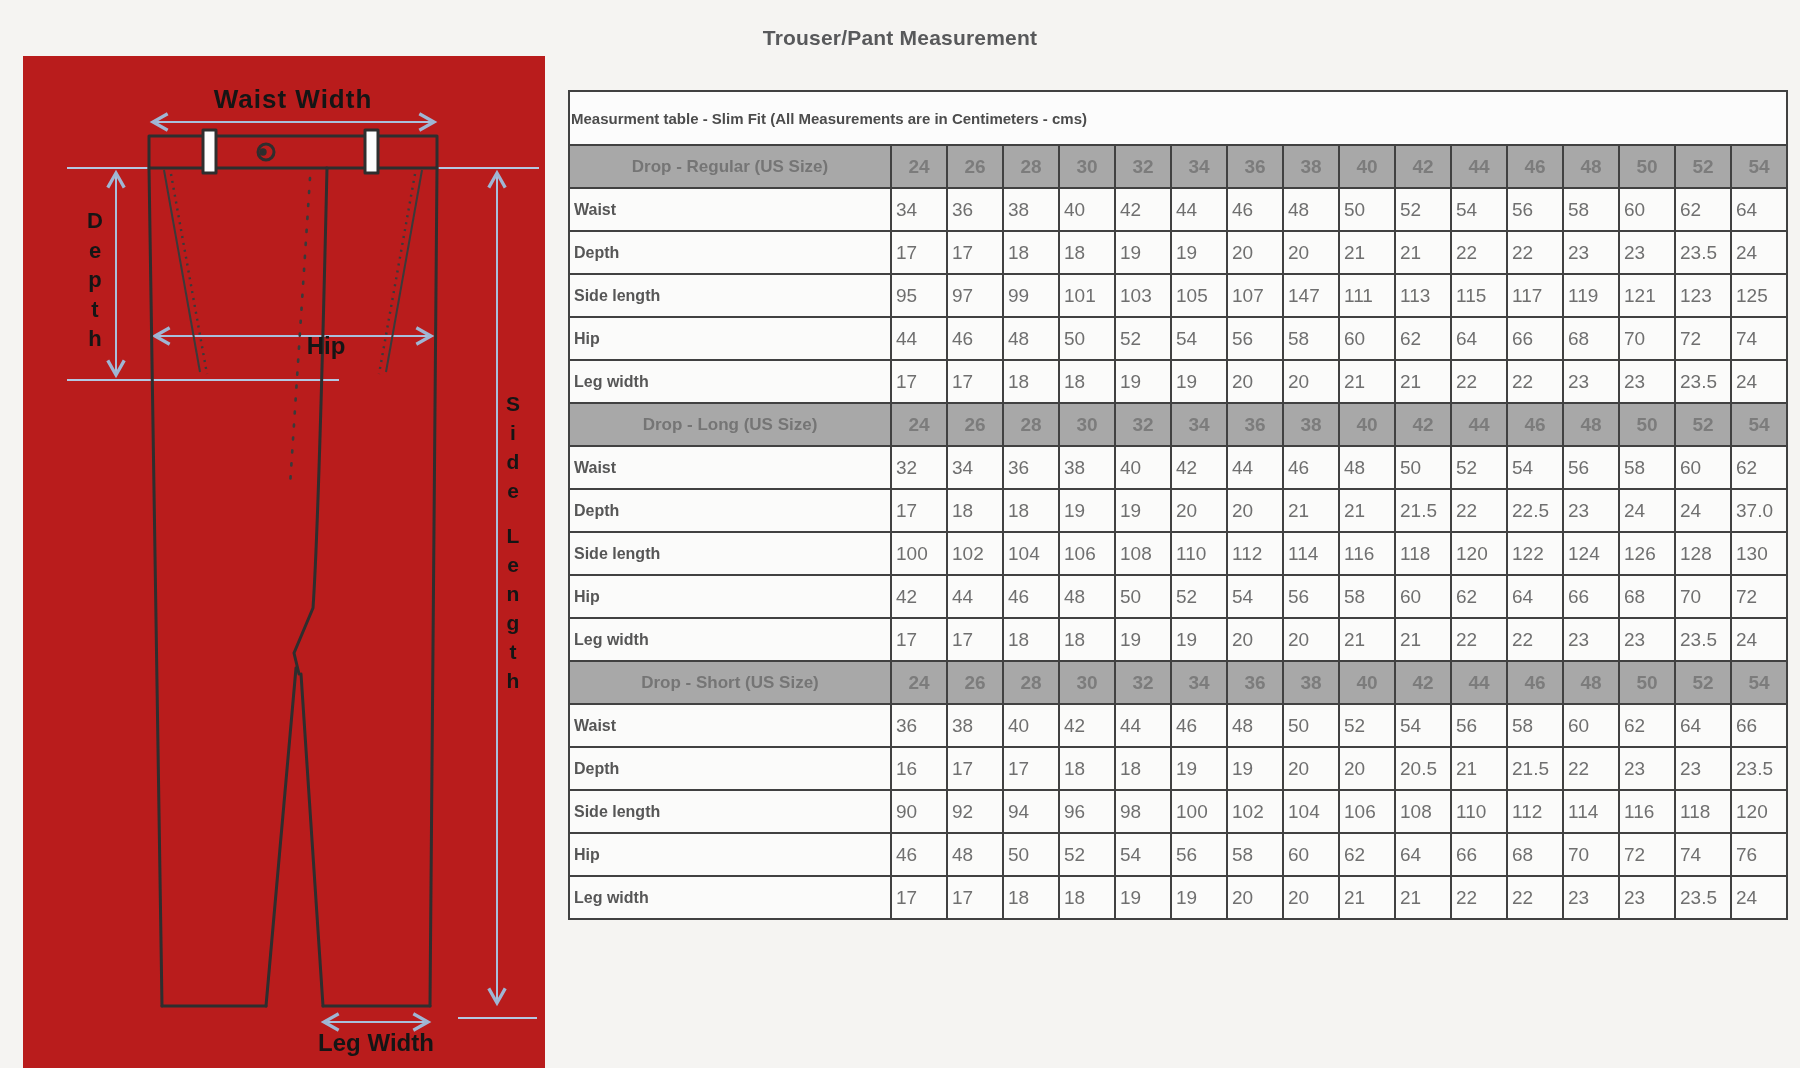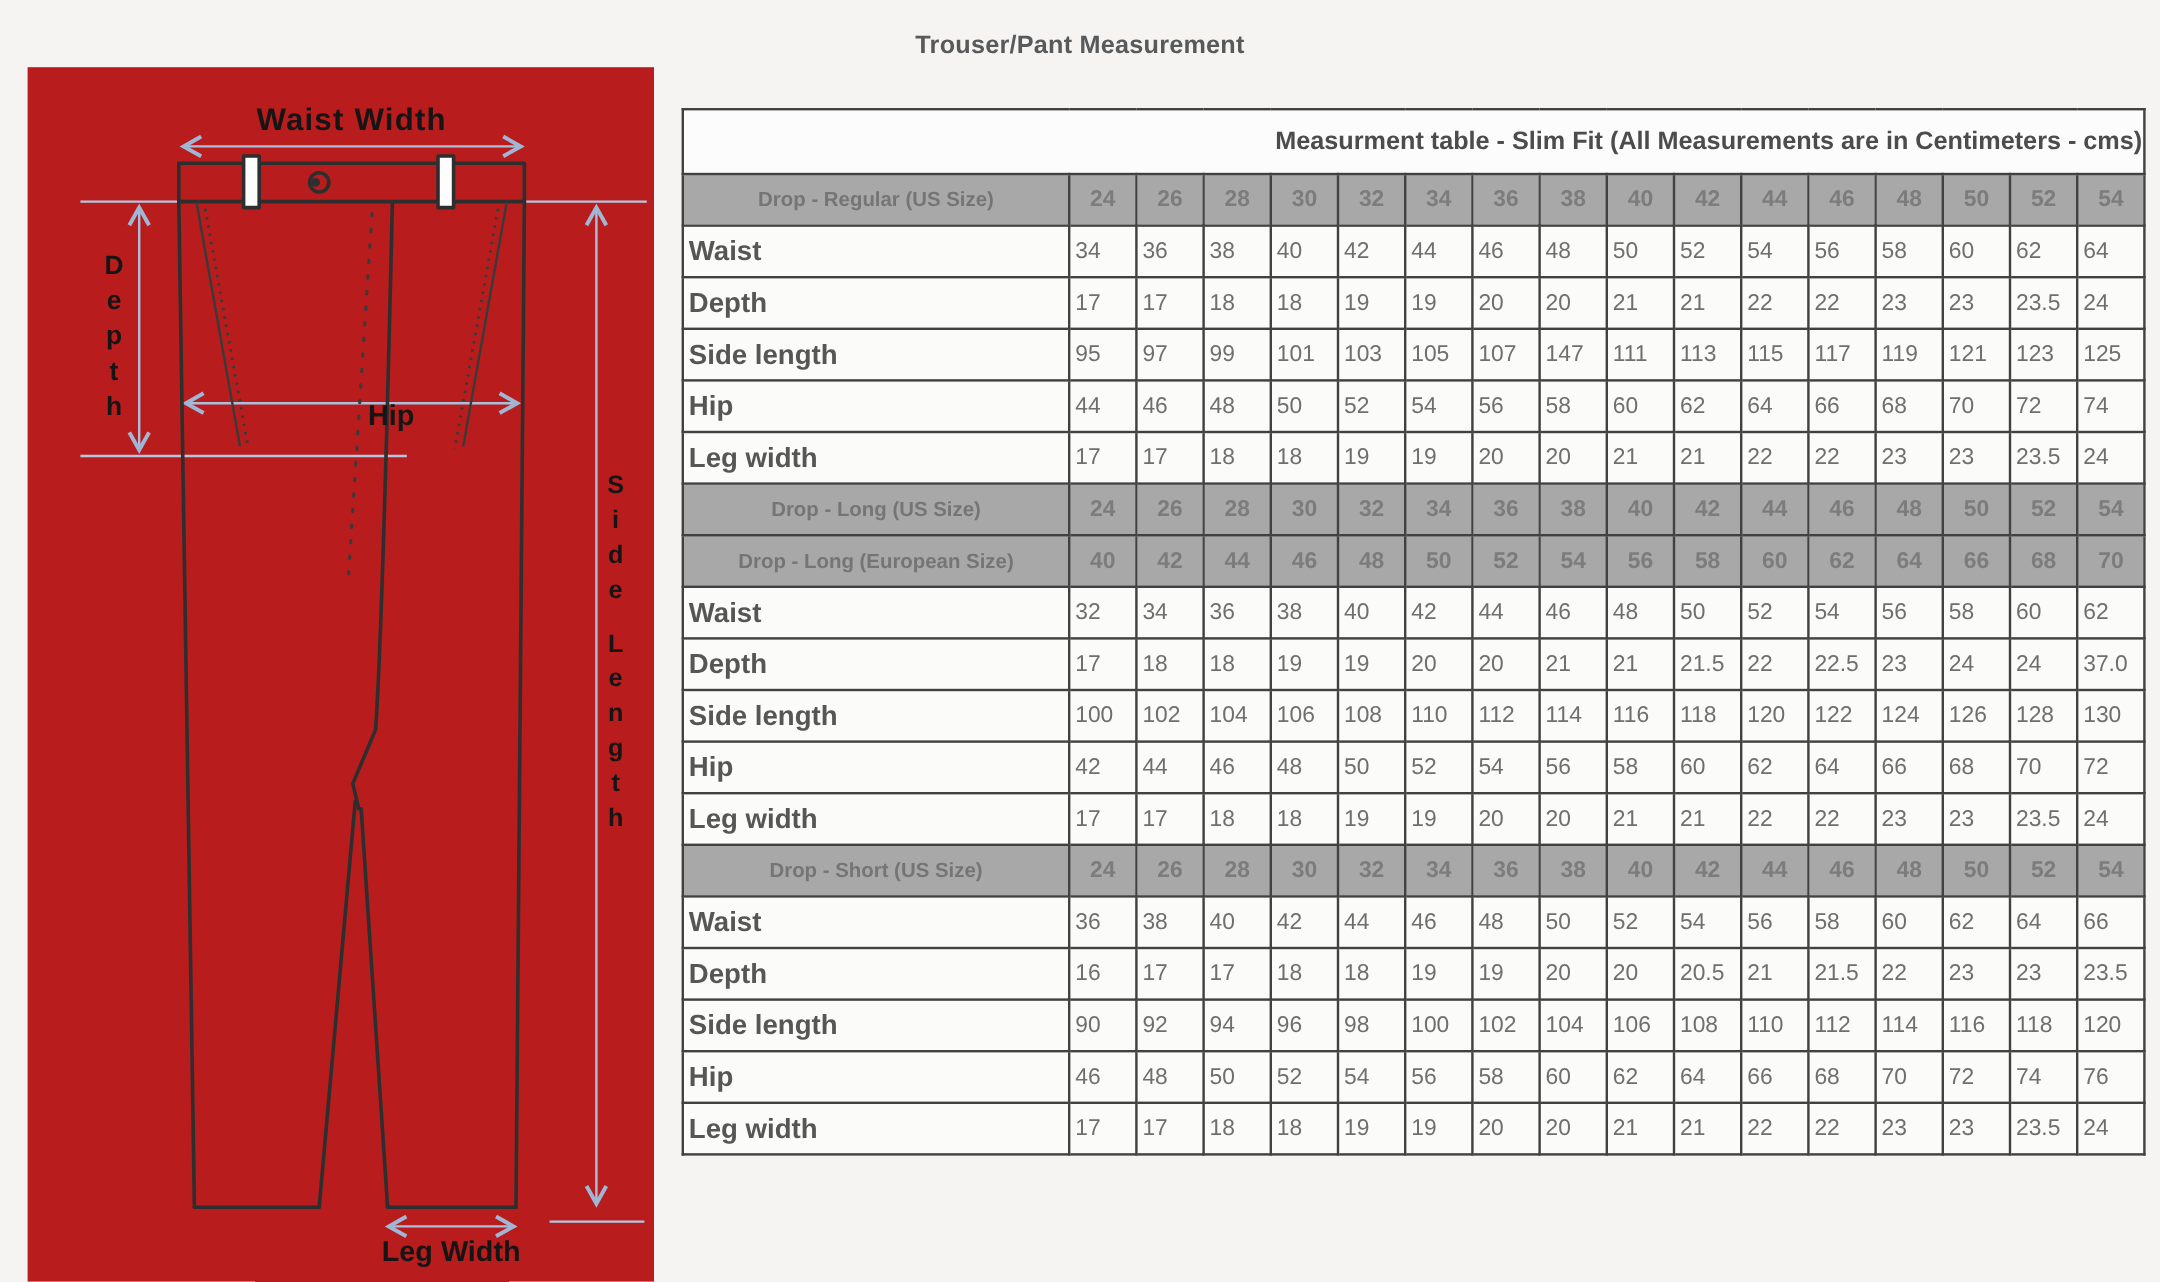--- a/index.html
+++ b/index.html
@@ -23,34 +23,34 @@
   .table-wrap{position:absolute;left:568px;top:90px;width:1218px;}
   table.meas{
     border-collapse:collapse;table-layout:fixed;width:1218px;
     font-family:"Liberation Sans",sans-serif;
   }
   table.meas th,table.meas td{
     border:2px solid #414141;overflow:hidden;white-space:nowrap;
   }
   .tbl-title{
     height:50px;background:#fcfcfc;color:#4c4c4c;
-    font-size:21px;font-weight:bold;text-align:right;vertical-align:middle;
+    font-size:15px;font-weight:bold;text-align:left;vertical-align:middle;
   }
   tr.size-row{height:43px;background:#a8a8a8;}
   tr.size-row th{
     color:#757575;font-size:17px;font-weight:bold;text-align:center;
     vertical-align:middle;padding:0 2px;
   }
   tr.size-row td{
     color:#7c7c7c;font-size:19px;font-weight:bold;text-align:center;
     vertical-align:middle;
   }
   tr.data-row{height:43px;background:#fbfbfa;}
   tr.data-row th{
-    color:#565656;font-size:23px;font-weight:bold;text-align:left;
+    color:#565656;font-size:16px;font-weight:bold;text-align:left;
     vertical-align:middle;padding:0 0 0 4px;
   }
   tr.data-row td{
     color:#6f6f6f;font-size:19px;font-weight:normal;text-align:left;
     vertical-align:middle;padding:0 0 0 4px;
   }
 </style>
 </head>
 <body>
 
@@ -263,39 +263,20 @@
           <td>38</td>
           <td>40</td>
           <td>42</td>
           <td>44</td>
           <td>46</td>
           <td>48</td>
           <td>50</td>
           <td>52</td>
           <td>54</td>
         </tr>
-        <tr class="size-row">
-          <th>Drop - Long (European Size)</th>
-          <td>40</td>
-          <td>42</td>
-          <td>44</td>
-          <td>46</td>
-          <td>48</td>
-          <td>50</td>
-          <td>52</td>
-          <td>54</td>
-          <td>56</td>
-          <td>58</td>
-          <td>60</td>
-          <td>62</td>
-          <td>64</td>
-          <td>66</td>
-          <td>68</td>
-          <td>70</td>
-        </tr>
         <tr class="data-row">
           <th>Waist</th>
           <td>32</td>
           <td>34</td>
           <td>36</td>
           <td>38</td>
           <td>40</td>
           <td>42</td>
           <td>44</td>
           <td>46</td>

